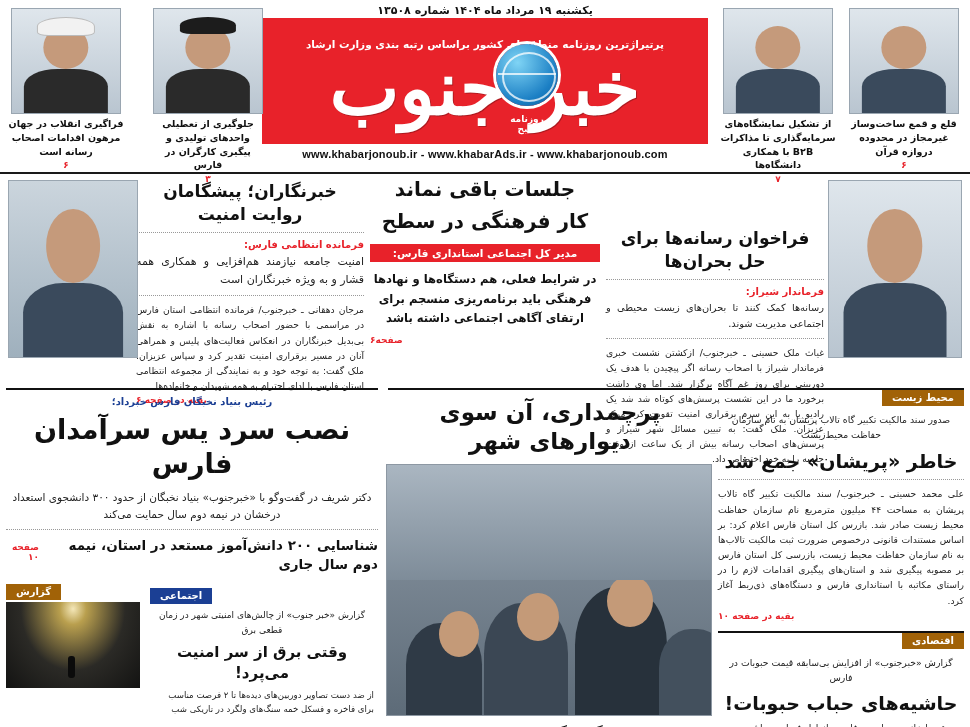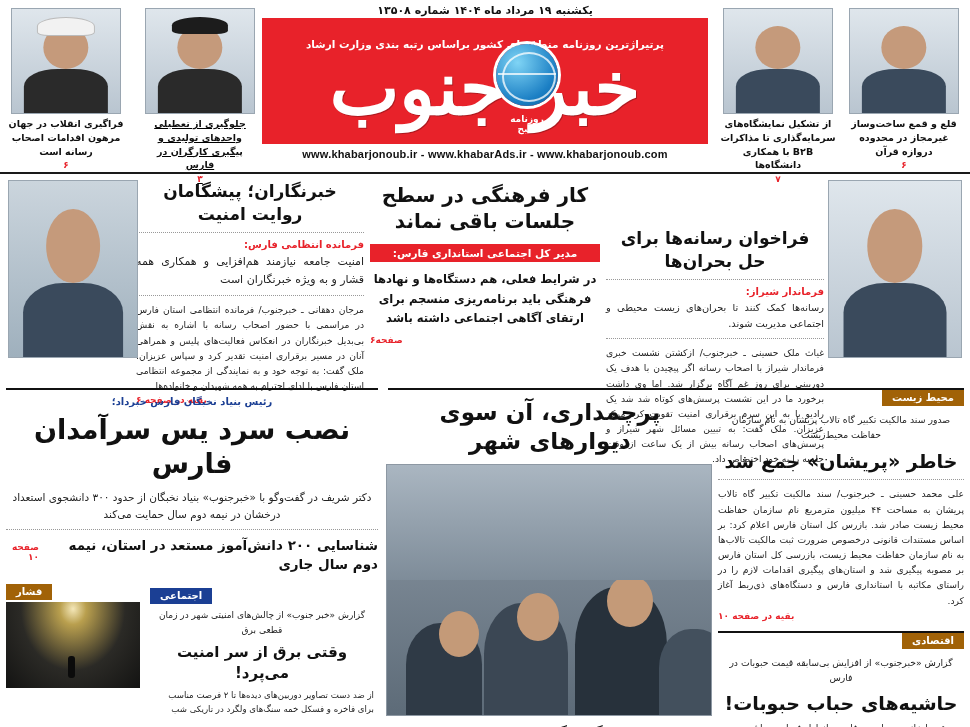--- a/index.html
+++ b/index.html
@@ -54,21 +54,21 @@
     position:absolute;top:148px;left:262px;right:262px;height:20px;
     text-align:center;font-size:11px;color:#111;font-weight:bold;
     font-family:"Liberation Sans",sans-serif;letter-spacing:.2px;
   }
 
   
   .corner{position:absolute;top:8px;width:120px;text-align:center;}
   .corner .ph{width:108px;height:104px;margin:0 auto;background:#cfd6dd;border:1px solid #9aa6b1;overflow:hidden;position:relative;}
   .corner .cap{font-size:9.5px;line-height:1.45;color:#111;margin-top:3px;padding:0 2px;font-weight:bold;}
   .corner .pg{font-size:9px;color:#e8222a;font-weight:bold;margin-top:2px;}
-  .c1{right:6px;} .c2{right:132px;} .c3{left:140px;text-decoration:underline;} .c4{left:6px;}
+  .c1{right:6px;} .c2{right:132px;} .c3{left:148px;} .c4{left:6px;}
 
   
   .face{position:absolute;inset:0;background:linear-gradient(#dfe6ec,#b9c5d0);}
   .face:before{content:"";position:absolute;left:50%;top:16%;width:42%;height:42%;transform:translateX(-50%);
     border-radius:50%;background:#c59a7b;}
   .face:after{content:"";position:absolute;left:50%;bottom:0;width:78%;height:42%;transform:translateX(-50%);
     border-radius:40% 40% 0 0;background:#3a4a5c;}
   .face.cleric:before{background:#c59a7b;}
   .face.cleric:after{background:#2a2a2a;}
   .turban{position:absolute;left:50%;top:8%;width:52%;height:16%;transform:translateX(-50%);
@@ -185,22 +185,22 @@
       <div class="t-lg">فراخوان رسانه‌ها برای حل بحران‌ها</div>
       <div class="dotline"></div>
       <div class="kicker" style="text-align:right">فرماندار شیراز:</div>
       <div class="body-txt" style="font-size:9.8px">رسانه‌ها کمک کنند تا بحران‌های زیست محیطی و اجتماعی مدیریت شوند.</div>
       <div class="dotline"></div>
       <div class="body-txt">غیاث ملک حسینی ـ خبرجنوب/ ازکشتن نشست خبری فرماندار شیراز با اصحاب رسانه اگر پیچیدن با هدف یک دوربینی برای روز غم آگاه برگزار شد. اما وی داشت برخورد ما در این نشست پرسش‌های کوتاه شد شد یک رادیو یا به این سرم برقراری امنیت تقویت کرد مرکز عزیزان. ملک گفت: به تبیین مسائل شهر شیراز و پرسش‌های اصحاب رسانه بیش از یک ساعت از وقت جلسه را به خود اختصاص داد.</div>
       <div class="pgref" style="text-align:left;margin-top:2px">بقیه در صفحه ۶</div>
     </div>
 
     <div class="r2-b">
+      <div class="t-xl red">جلسات باقی نماند</div>
       <div class="t-xl red" style="margin-top:6px">کار فرهنگی در سطح</div>
-      <div class="t-xl red">جلسات باقی نماند</div>
       <div class="redbar" style="margin-top:10px">مدیر کل اجتماعی استانداری فارس:</div>
       <div class="t-md" style="margin-top:8px;text-align:center;font-size:11.6px;line-height:1.7">در شرایط فعلی، هم دستگاه‌ها و نهاد‌ها فرهنگی باید برنامه‌ریزی منسجم برای ارتقای آگاهی اجتماعی داشته باشد</div>
       <div class="pgref" style="text-align:left;margin-top:6px">صفحه۶</div>
     </div>
 
     <div class="r2-c">
       <div class="t-lg">خبرنگاران؛ پیشگامان روایت امنیت</div>
       <div class="dotline"></div>
       <div class="kicker" style="text-align:right">فرمانده انتظامی فارس:</div>
       <div class="body-txt" style="font-size:11px">امنیت جامعه نیازمند هم‌افزایی و همکاری همه قشار و به ویژه خبرنگاران است</div>
@@ -279,21 +279,21 @@
             <span class="hdr-tab blue">اجتماعی</span>
           </div>
           <div class="body-txt" style="text-align:center;font-size:9px;margin-top:4px">گزارش «خبر جنوب» از چالش‌های امنیتی شهر در زمان قطعی برق</div>
           <div class="t-md red" style="text-align:center;font-size:15px;margin-top:4px">وقتی برق از سر امنیت می‌پرد!</div>
           <div class="body-txt" style="text-align:right;font-size:8.6px;margin-top:4px">از ضد دست تصاویر دوربین‌های دیده‌ها تا ۲ فرصت مناسب برای فاخره و فسکل خمه سنگ‌های ولگرد در تاریکی شب</div>
           <div class="pgref" style="text-align:center;margin-top:12px">۱۰</div>
         </div>
 
         <div class="mini-card" style="border:none">
           <div style="display:flex;justify-content:flex-end">
-            <span class="hdr-tab">قشار</span>
+            <span class="hdr-tab">گزارش</span>
           </div>
           <div class="mini-img" style="height:86px;margin-top:2px">
             <div class="spot"></div>
             <div class="walker"></div>
           </div>
         </div>
 
       </div>
     </div>
   </div>

